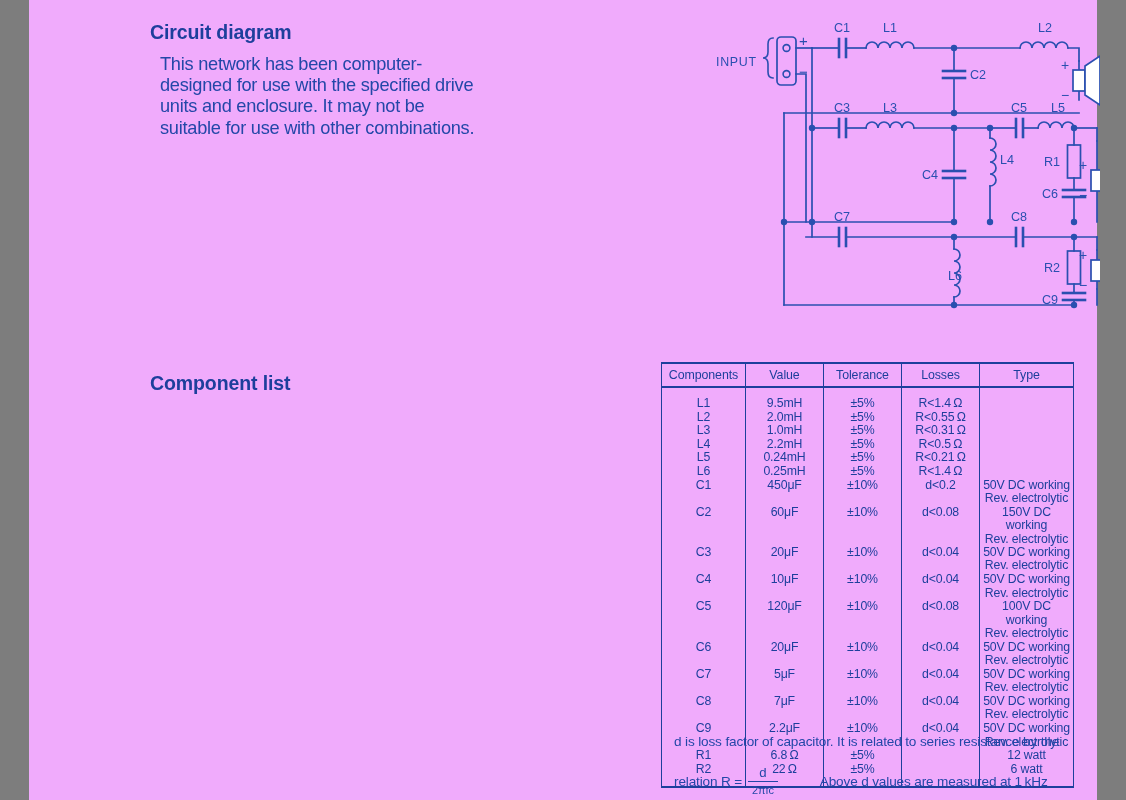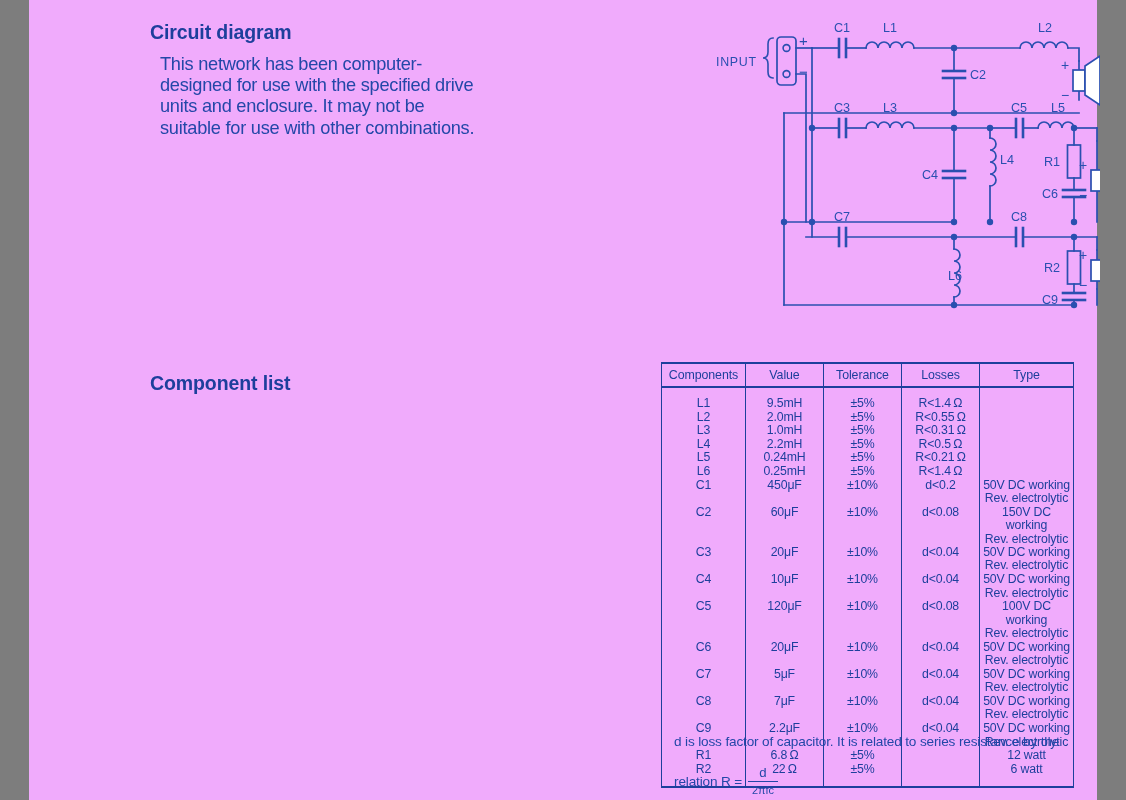--- a/index.html
+++ b/index.html
@@ -477,16 +477,17 @@
   </div>
 
   <div id="footnote">
     <div class="line1">d is loss factor of capacitor. It is related to series resistance by the</div>
     <div class="formula-row">
       <span>relation R =</span>
       <span class="frac">
         <span class="num">d</span>
         <span class="den">2πfc</span>
       </span>
+      <span class="formula-tail">Above d values are measured at 1 kHz</span>
     </div>
   </div>
 
 </div>
 
 </body></html>

